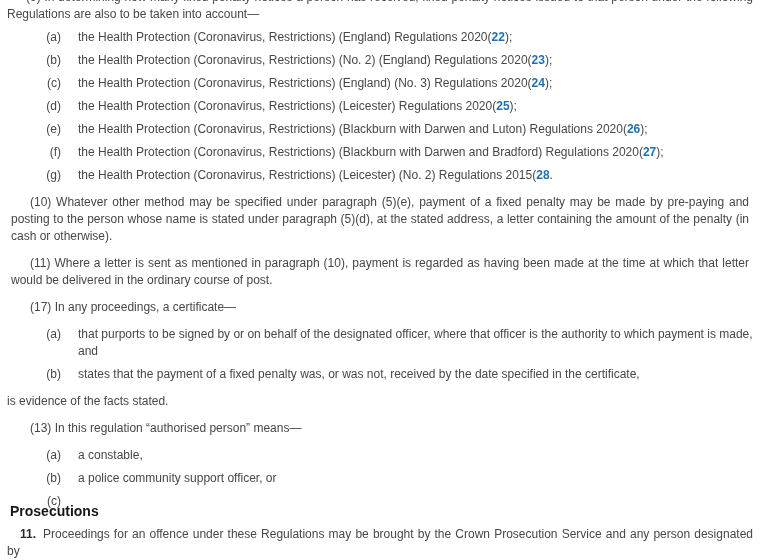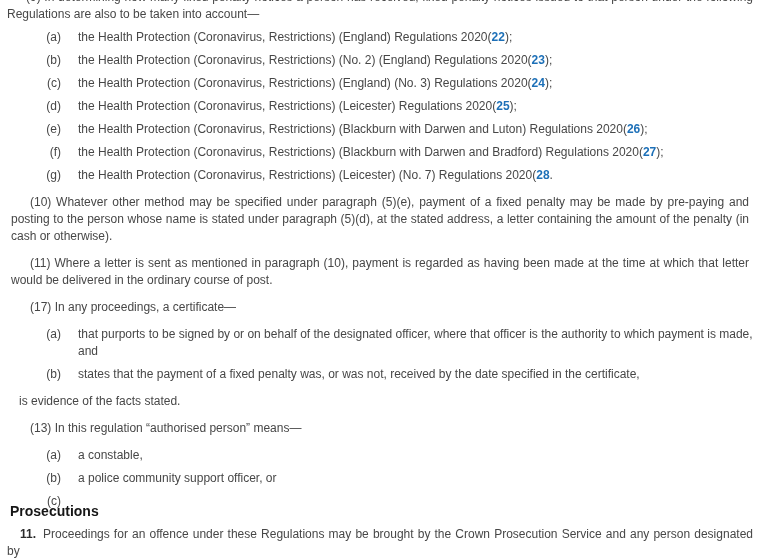--- a/index.html
+++ b/index.html
@@ -6,21 +6,21 @@
   body{
     width:760px;height:560px;overflow:hidden;background:#ffffff;
     font-family:"Liberation Sans",sans-serif;
     font-size:12px;line-height:17px;color:var(--text,#474747);
   }
   .doc{padding:0 7px;margin-top:-11px;}
   
   .clipline{height:17px;overflow:hidden;text-align:justify;text-align-last:justify;text-indent:19px;}
   .contline{text-align:justify;}
   p.para{margin:10px 4px;text-indent:19px;text-align:justify;}
-  p.noindent{margin:10px 12px;text-indent:0;text-align:justify;}
+  p.noindent{margin:10px 0;text-indent:0;text-align:justify;}
   ul.sublist{list-style:none;margin:6px 0 0;padding:0;}
   ul.sublist li{position:relative;padding-left:71px;margin:0 0 6px;text-align:justify;}
   ul.sublist .lbl{position:absolute;left:30px;width:24px;text-align:right;}
   a.fn{color:var(--link,#1d70b8);font-weight:700;text-decoration:none;cursor:pointer;}
   h2.xhead{font-size:14px;font-weight:700;color:#161616;margin:16px 0 6px;padding-left:3px;line-height:17px;}
   p.section{margin:0;text-indent:13px;text-align:justify;text-align-last:justify;}
   p.section .num{font-weight:700;color:#2b2b2b;margin-right:7px;}
 </style>
 </head>
 <body>
@@ -52,21 +52,21 @@
     <li>
       <span class="lbl">(e)</span>
       <span>the Health Protection (Coronavirus, Restrictions) (Blackburn with Darwen and Luton) Regulations 2020(</span><a class="fn">26</a><span>);</span>
     </li>
     <li>
       <span class="lbl">(f)</span>
       <span>the Health Protection (Coronavirus, Restrictions) (Blackburn with Darwen and Bradford) Regulations 2020(</span><a class="fn">27</a><span>);</span>
     </li>
     <li>
       <span class="lbl">(g)</span>
-      <span>the Health Protection (Coronavirus, Restrictions) (Leicester) (No. 7) Regulations 2020(</span><a class="fn">28</a><span>.</span>
+      <span>the Health Protection (Coronavirus, Restrictions) (Leicester) (No. 2) Regulations 2015(</span><a class="fn">28</a><span>.</span>
     </li>
   </ul>
 
   <p class="para">(10) Whatever other method may be specified under paragraph (5)(e), payment of a fixed penalty may be made by pre-paying and posting to the person whose name is stated under paragraph (5)(d), at the stated address, a letter containing the amount of the penalty (in cash or otherwise).</p>
 
   <p class="para">(11) Where a letter is sent as mentioned in paragraph (10), payment is regarded as having been made at the time at which that letter would be delivered in the ordinary course of post.</p>
 
   <p class="para">(17) In any proceedings, a certificate—</p>
 
   <ul class="sublist">

